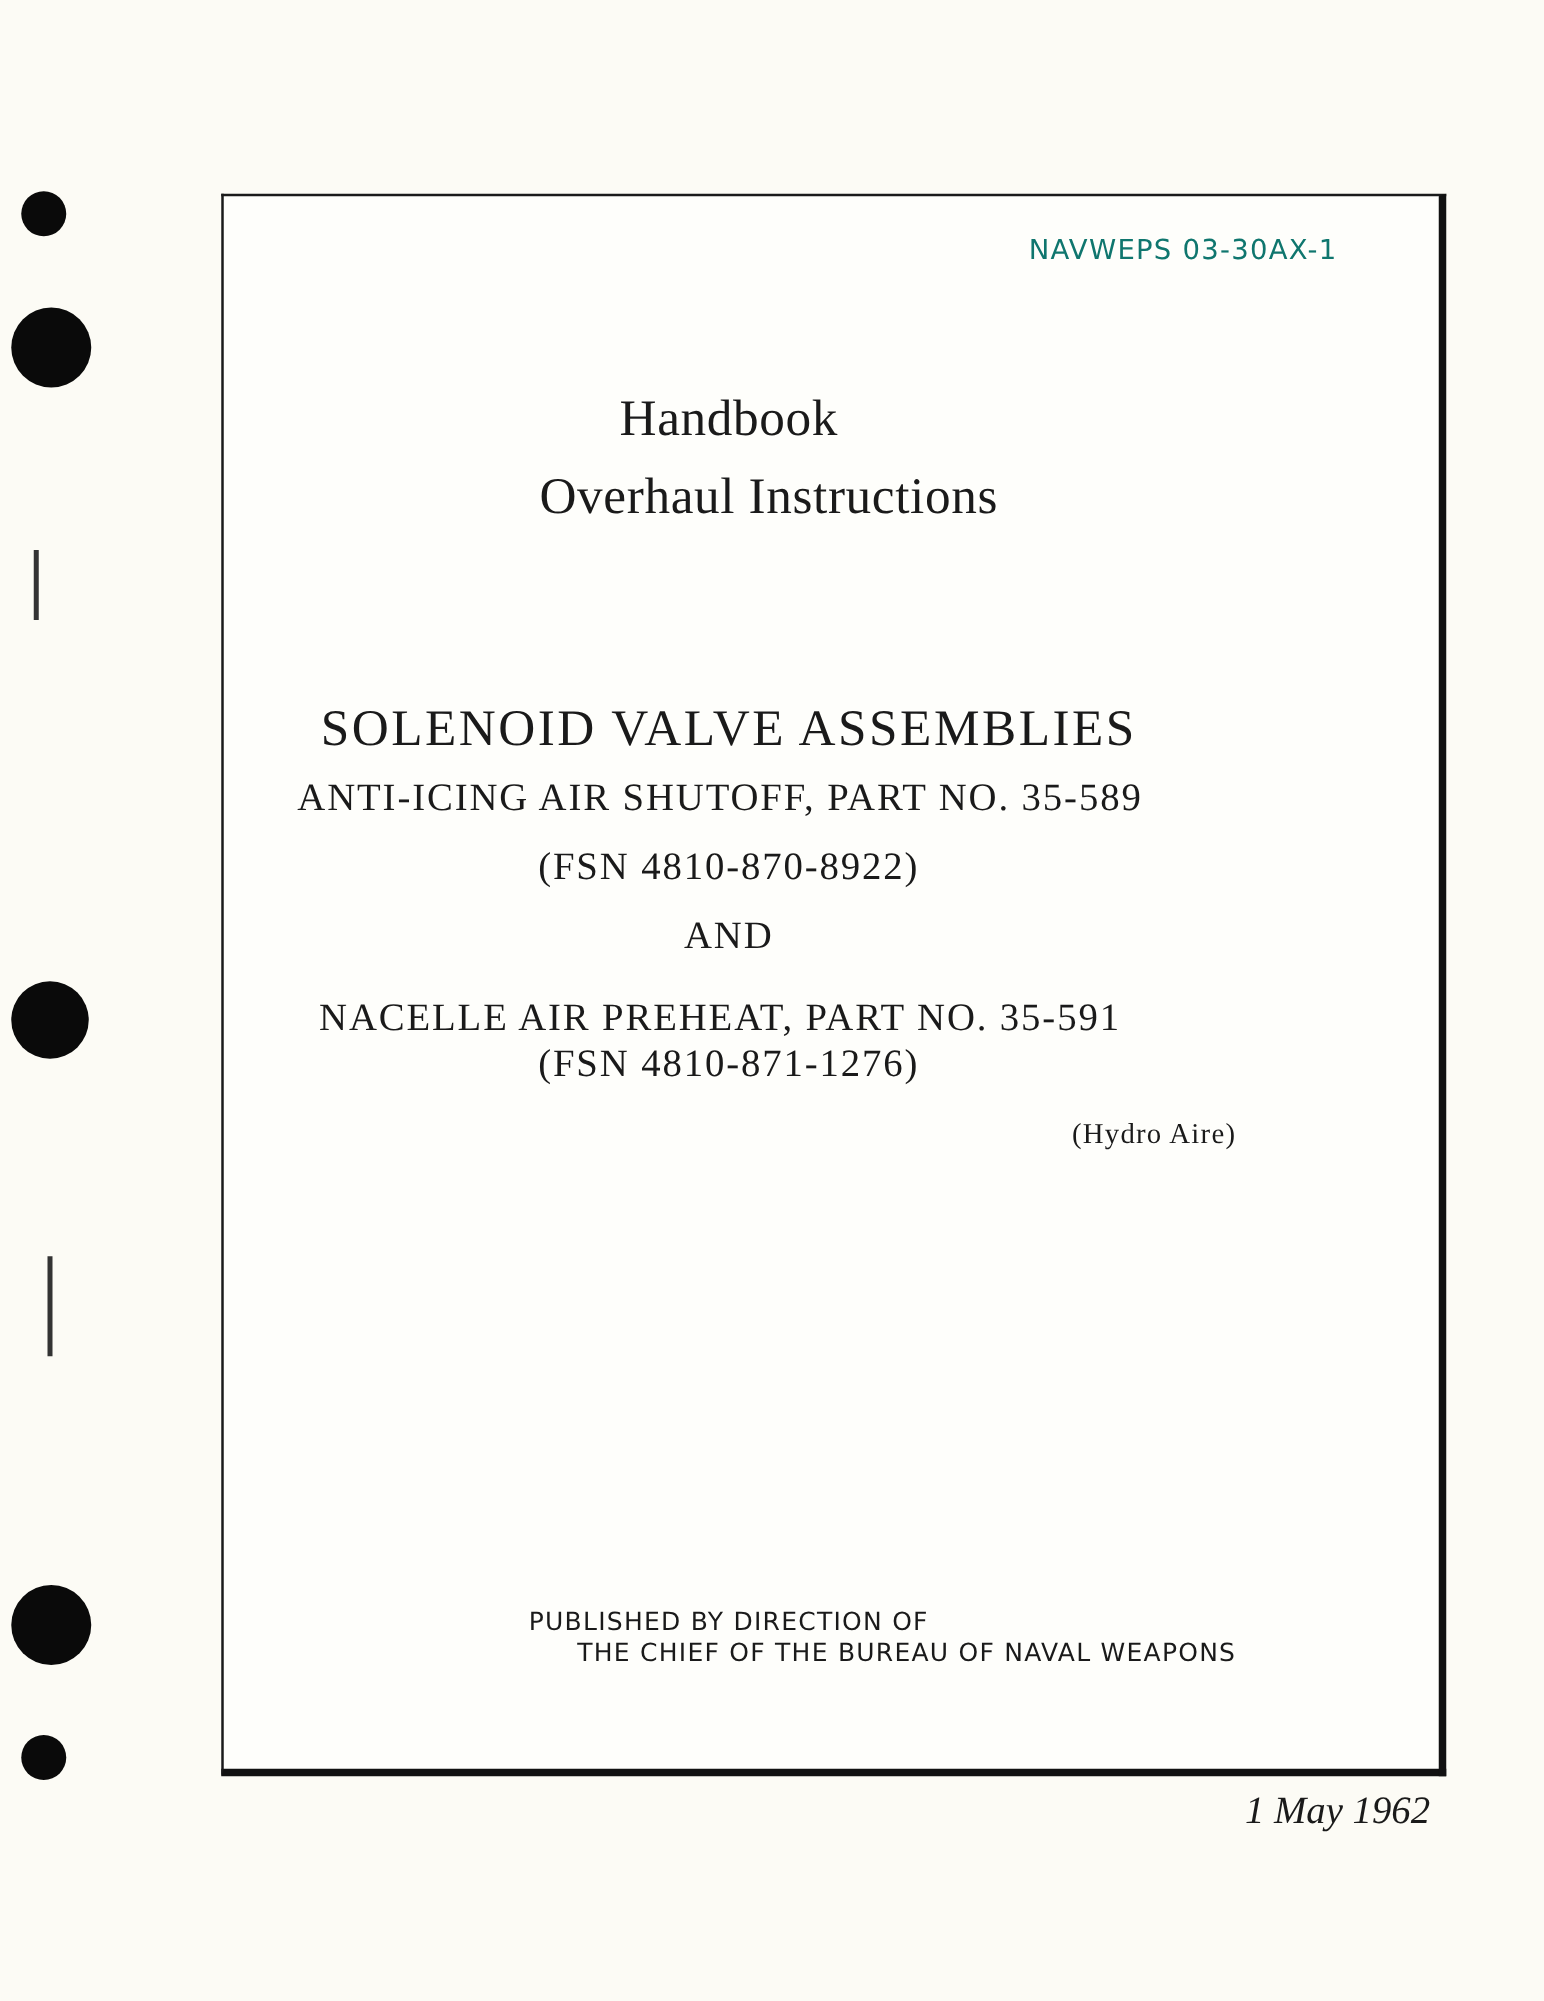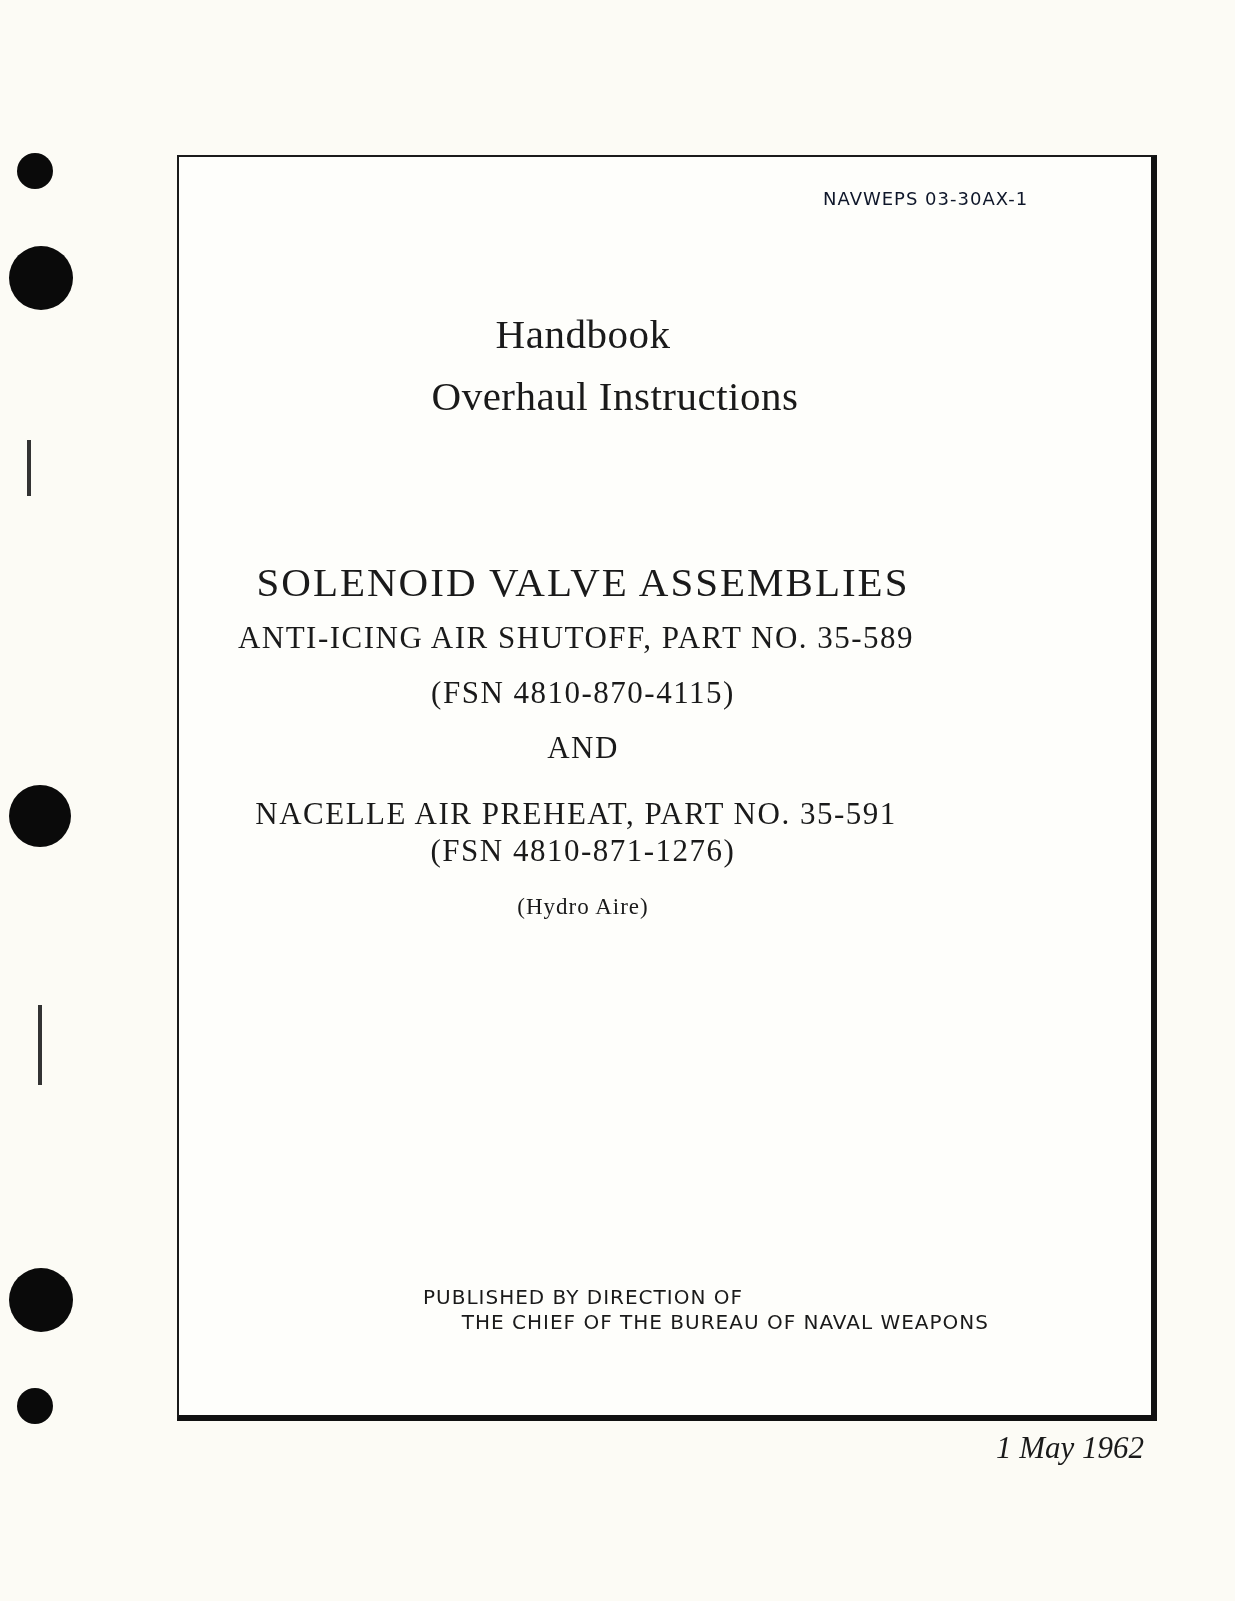--- a/index.html
+++ b/index.html
@@ -12,27 +12,27 @@
     .hole { position:absolute; background:#0a0a0a; border-radius:50%; }
     .frame {
       position:absolute; left:177px; top:155px; width:972px; height:1258px;
       border-left:2px solid #1a1a1a; border-top:2px solid #1a1a1a;
       border-right:6px solid #111; border-bottom:6px solid #111;
       background:#fefefb;
     }
     .docnum {
       position:absolute; left:823px; top:188px; width:290px;
       font-family:"DejaVu Sans", "Liberation Sans", sans-serif;
-      font-size:18px; letter-spacing:1px; color:#0f172a;
+      font-size:22px; letter-spacing:1px; color:#0f766e;
     }
     .center { position:absolute; left:177px; width:812px; text-align:center; }
     .h1 { font-size:41px; letter-spacing:0.5px; }
     .title { font-size:41px; letter-spacing:2px; }
     .sub { font-size:31px; letter-spacing:1.5px; }
-    .small { font-size:23px; letter-spacing:1px; }
+    .small { font-size:23px; letter-spacing:1px;text-align:right; }
     .pub {
       font-family:"DejaVu Sans", "Liberation Sans", sans-serif;
       font-size:20px; letter-spacing:1px;
     }
     .date {
       position:absolute; left:980px; top:1430px; width:180px; text-align:center;
       font-style:italic; font-size:31px;
     }
     .mark { position:absolute; background:#333; }
   </style>
@@ -50,21 +50,21 @@
 
 <div class="frame"></div>
 
 <div class="docnum">NAVWEPS 03-30AX-1</div>
 
 <div class="center h1" style="top:310px;">Handbook</div>
 <div class="center h1" style="top:372px;padding-left:32px;">Overhaul Instructions</div>
 
 <div class="center title" style="top:558px;">SOLENOID VALVE ASSEMBLIES</div>
 <div class="center sub" style="top:620px;left:170px;">ANTI-ICING AIR SHUTOFF, PART NO. 35-589</div>
-<div class="center sub" style="top:675px;">(FSN 4810-870-4115)</div>
+<div class="center sub" style="top:675px;">(FSN 4810-870-8922)</div>
 <div class="center sub" style="top:730px;">AND</div>
 <div class="center sub" style="top:796px;left:170px;">NACELLE AIR PREHEAT, PART NO. 35-591</div>
 <div class="center sub" style="top:833px;">(FSN 4810-871-1276)</div>
 <div class="center small" style="top:894px;">(Hydro Aire)</div>
 
 <div class="center pub" style="top:1285px;">PUBLISHED BY DIRECTION OF</div>
 <div class="center pub" style="top:1310px;text-align:right;">THE CHIEF OF THE BUREAU OF NAVAL WEAPONS</div>
 
 <div class="date">1 May 1962</div>
 

